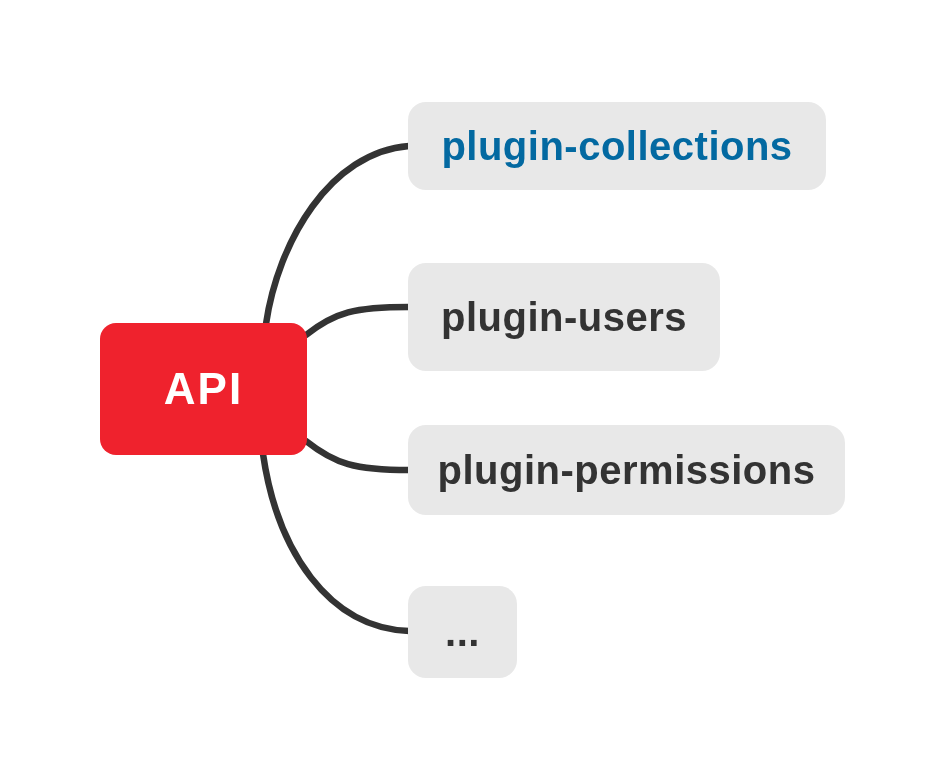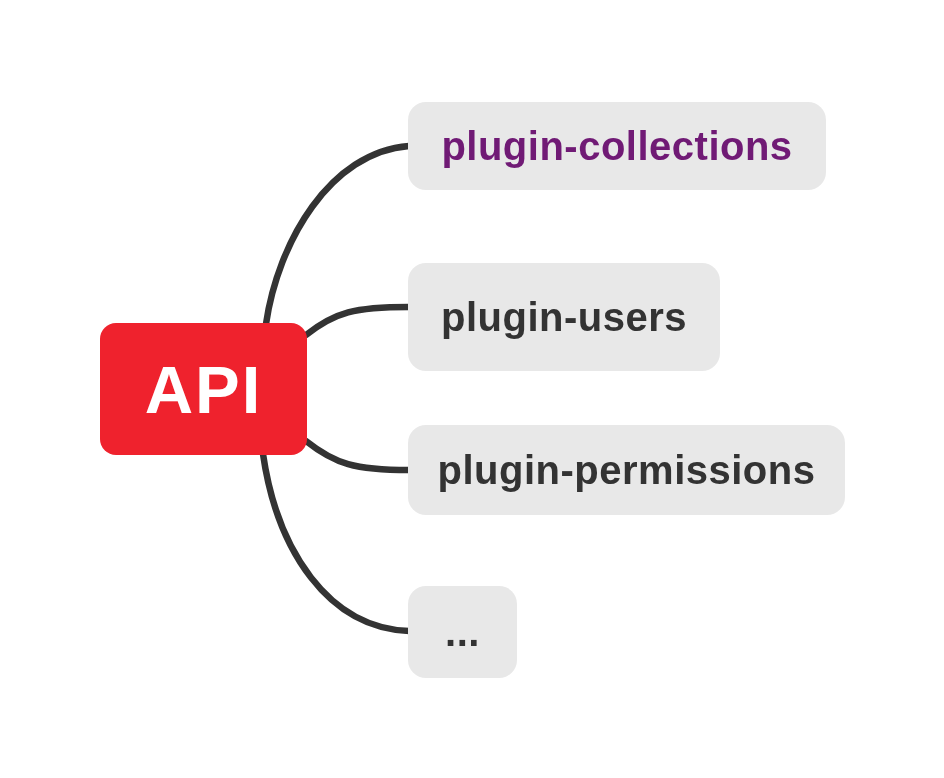--- a/index.html
+++ b/index.html
@@ -38,21 +38,21 @@
   }
   .node-root {
     left: 100px;
     top: 323px;
     width: 207px;
     height: 132px;
     border-radius: 16px;
   }
   .node-root .node-label {
     color: #ffffff;
-    font-size: 67px;
+    font-size: 44px;
     font-weight: 700;
     letter-spacing: 2px;
   }
   .node-child {
     border-radius: 18px;
   }
   .node-child .node-label {
     font-size: 40px;
     font-weight: 600;
     letter-spacing: 0.5px;
@@ -73,21 +73,21 @@
     <path d="M 306 335 C 335 312, 355 307, 409 307" style="stroke: rgb(51, 51, 51);"></path>
     <path d="M 306 441 C 335 464, 355 470, 409 470" style="stroke: rgb(51, 51, 51);"></path>
     <path d="M 263 454 C 277 550, 328 628, 409 631" style="stroke: rgb(51, 51, 51);"></path>
   </svg>
 
   <div class="node node-root" style="background-color: rgb(239, 34, 45);">
     <span class="node-label" style="color: rgb(255, 255, 255);">API</span>
   </div>
 
   <div class="node node-child node-child-0" style="background-color: rgb(232, 232, 232);">
-    <span class="node-label" style="color: #701a75;">plugin-collections</span>
+    <span class="node-label" style="color: #0369a1;">plugin-collections</span>
   </div>
 
   <div class="node node-child node-child-1" style="background-color: rgb(232, 232, 232);">
     <span class="node-label" style="color: rgb(51, 51, 51);">plugin-users</span>
   </div>
 
   <div class="node node-child node-child-2" style="background-color: rgb(232, 232, 232);">
     <span class="node-label" style="color: rgb(51, 51, 51);">plugin-permissions</span>
   </div>
 

